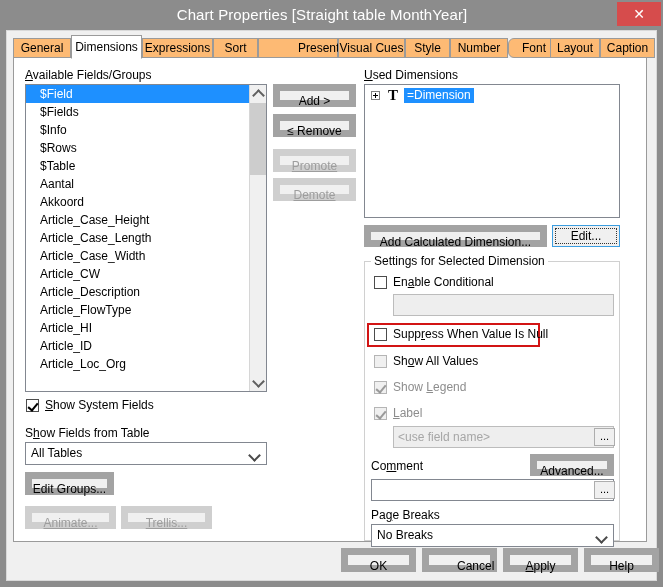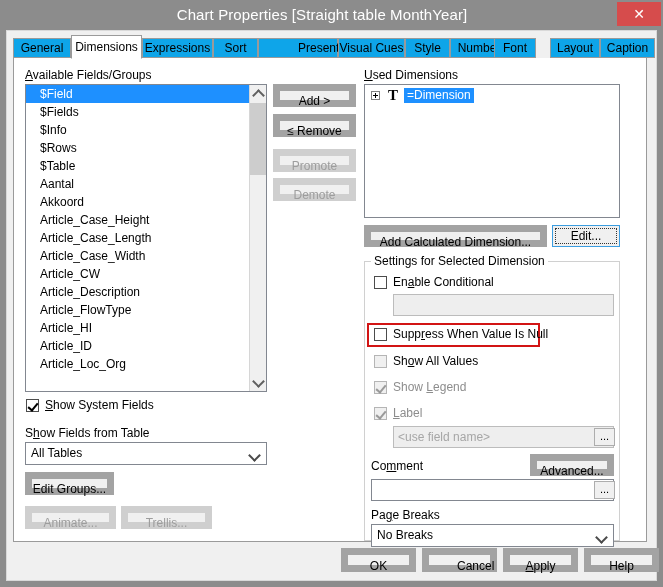--- a/index.html
+++ b/index.html
@@ -38,21 +38,21 @@
     background:#f0f0f0;
     border:1px solid #d9d9d9;
     box-sizing:border-box;
   }
   
   .tabstrip{
     position:absolute;left:6px;top:4px;width:634px;height:23px;
   }
   .tab{
     position:absolute;top:3px;height:20px;box-sizing:border-box;
-    background:#0ea5e9;border:1px solid #9a9a9a;
+    background:#fdba74;border:1px solid #9a9a9a;
     font-size:12px;line-height:18px;text-align:center;
     color:#000;cursor:pointer;white-space:nowrap;
   }
   .tab.sel{
     top:0;height:24px;line-height:22px;
     background:#ffffff;border-bottom:1px solid #ffffff;
     z-index:5;
   }
   .tabpage{
     position:absolute;left:6px;top:27px;width:634px;height:484px;
@@ -89,21 +89,21 @@
   .sbbtn.dn i{top:3px;transform:rotate(-135deg);}
   .sbthumb{
     position:absolute;left:0;width:16px;background:#cdcdcd;cursor:pointer;
   }
   .btn{
     position:absolute;box-sizing:border-box;
     background:#f0f0f0;border:7px solid #a3a3a3;
     font-size:12px;color:#000;text-align:center;white-space:nowrap;
     cursor:pointer;font-family:"Liberation Sans", sans-serif;
   }
-  .btn.dis{color:#9d9d9d;background:#f0f0f0;border-color:#cfcfcf;}
+  .btn.dis{color:#9d9d9d;background:#f0f0f0;border-color:#cfcfcf;text-decoration:underline;}
   .btn.focus{border:1px solid #3b9de0;}
   .btn .fdot{
     position:absolute;left:2px;top:2px;right:2px;bottom:2px;
     border:1px dotted #333;
   }
   .cb{
     position:absolute;width:13px;height:13px;box-sizing:border-box;
     background:#fff;border:1px solid #4c4c4c;
   }
   .cb.dis{background:#f0f0f0;border-color:#b5b5b5;}
@@ -183,21 +183,21 @@
 
     <div class="tabstrip">
       <div class="tab" style="left:0px;width:58px;">General</div>
       <div class="tab sel" style="left:58px;width:71px;">Dimensions</div>
       <div class="tab" style="left:129px;width:71px;">Expressions</div>
       <div class="tab" style="left:200px;width:45px;">Sort</div>
       <div class="tab" style="left:245px;width:80px;padding-left:39px;">Presentation</div>
       <div class="tab" style="left:325px;width:67px;">Visual Cues</div>
       <div class="tab" style="left:392px;width:45px;text-align:center;">Style</div>
       <div class="tab" style="left:437px;width:58px;">Number</div>
-      <div class="tab" style="left:481px;width:42px;">Font</div>
+      <div class="tab" style="left:495px;width:52px;border-radius:6px;">Font</div>
       <div class="tab" style="left:537px;width:50px;">Layout</div>
       <div class="tab" style="left:587px;width:55px;">Caption</div>
     </div>
 
     <div class="tabpage">
 
       <div class="lbl" style="left:11px;top:10px;"><span class="u">A</span><span></span>vailable Fields/Groups</div>
 
       <div class="listbox" style="left:11px;top:26px;width:242px;height:308px;">
         <div style="position:absolute;left:0;top:0;right:17px;bottom:0;overflow:hidden;">

